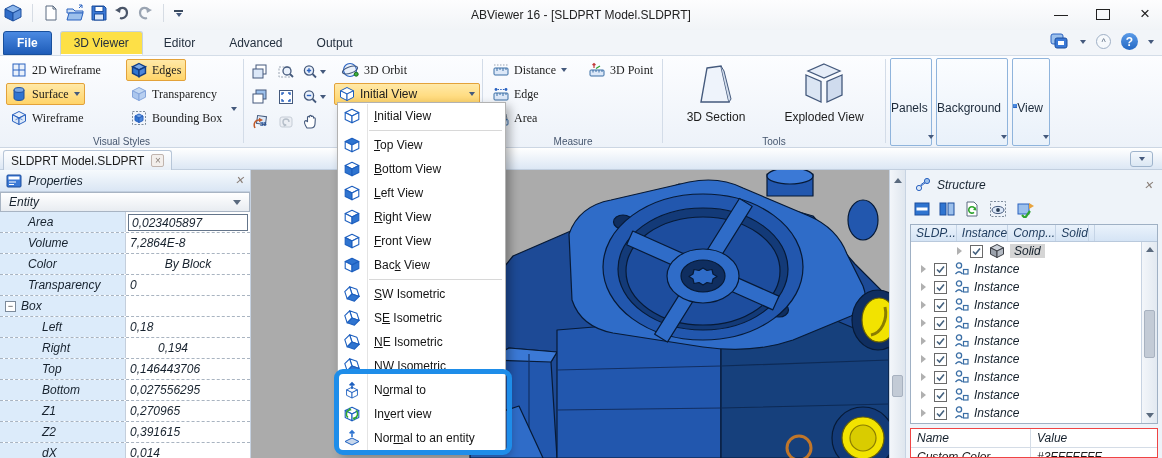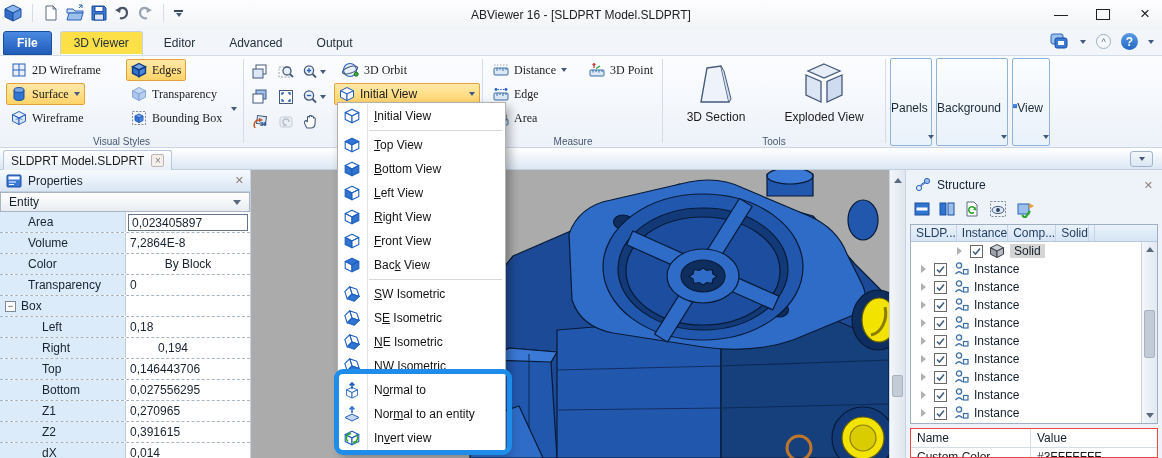--- a/index.html
+++ b/index.html
@@ -50,21 +50,21 @@
   .bigbtn .dd { margin-top:auto; margin-bottom:6px; }
   .stackbtn { position:absolute; top:2px; width:96px; height:74px; display:flex; flex-direction:column; align-items:center; justify-content:flex-start; gap:4px; padding-top:4px; }
 
   
   .doctabs { position:absolute; left:0; top:148px; width:100%; height:22px; background:linear-gradient(#ffffff,#dce7f4); border-bottom:1px solid #c2cfdf; }
   .doc-tab { position:absolute; left:3px; top:2px; height:20px; background:linear-gradient(#fdfeff,#e8eff7); border:1px solid #b7c6d8; border-bottom:none; border-radius:3px 3px 0 0; display:flex; align-items:center; padding:0 7px; gap:7px; }
   .x-box { width:13px; height:13px; border:1px solid #c0b4ae; border-radius:2px; background:#f3efec; color:#8a7f78; font-size:10px; line-height:11px; text-align:center; }
   .tabbar-dd { position:absolute; right:9px; top:3px; width:23px; height:16px; border:1px solid #9fb4cc; border-radius:3px; background:linear-gradient(#f4f8fc,#dbe7f3); display:flex; align-items:center; justify-content:center; }
 
   
-  .main { position:absolute; left:0; top:170px; width:1160px; height:288px; }
+  .main { position:absolute; left:0; top:170px; width:1160px; height:288px;font-style:italic; }
 
   
   .props-panel { position:absolute; left:0; top:0; width:251px; height:288px; background:#fff; border-right:1px solid #c7d3e2; overflow:hidden; }
   .panel-header { height:22px; background:linear-gradient(#f6fafd,#dae6f4); border-bottom:1px solid #c2cfdf; display:flex; align-items:center; padding:0 6px; gap:6px; color:#15222f; }
   .panel-header .ph-close { margin-left:auto; color:#8a7f78; font-size:11px; }
   .combo { height:20px; border:1px solid #a8b4c3; background:linear-gradient(#ffffff,#e8ecf1); display:flex; align-items:center; padding:0 8px; color:#17222e; }
   .combo .chev { margin-left:auto; width:0; height:0; border-left:4px solid transparent; border-right:4px solid transparent; border-top:5px solid #5a6a7e; }
   .prow { display:flex; height:21px; border-bottom:1px dashed #a9b4c1; }
   .prow .plabel { width:126px; background:#dcebfa; display:flex; align-items:center; padding-left:28px; border-right:1px solid #c4cedb; color:#17222e; }
   .prow.sub .plabel { padding-left:42px; }
@@ -1140,57 +1140,57 @@
           <g class="g-recycle">
             <path d="M5 12.5 a4.5 4.5 0 0 1 1.4 -7.7"></path>
             <polygon points="6.6,2.6 8.6,5.2 5.4,6" fill="#2ca52c" stroke="none"></polygon>
             <path d="M13 5.5 a4.5 4.5 0 0 1 -1.4 7.7"></path>
             <polygon points="11.4,15.4 9.4,12.8 12.6,12" fill="#2ca52c" stroke="none"></polygon>
           </g>
         </svg>
         <span class="mi-text"><span>N</span><span class="u">o</span><span>rmal to</span></span>
       </div>
 
+      <div class="mi" data-icon="invert-view">
+        <svg class="mi-icon" viewBox="0 0 18 18">
+          <g class="g-cube">
+            <polygon class="f-top" points="9,2.2 15.8,5.6 9,9 2.2,5.6"></polygon>
+            <polygon class="f-left" points="2.2,5.6 9,9 9,15.8 2.2,12.4"></polygon>
+            <polygon class="f-right" points="15.8,5.6 9,9 9,15.8 15.8,12.4"></polygon>
+          </g>
+          <g class="g-plane">
+            <polygon points="2,12.5 9,9 16,12.5 9,16"></polygon>
+          </g>
+          <path class="g-arrow" d="M9 8 L9 2 M6.6 4.4 L9 2 L11.4 4.4"></path>
+          <g class="g-recycle">
+            <path d="M5 12.5 a4.5 4.5 0 0 1 1.4 -7.7"></path>
+            <polygon points="6.6,2.6 8.6,5.2 5.4,6" fill="#2ca52c" stroke="none"></polygon>
+            <path d="M13 5.5 a4.5 4.5 0 0 1 -1.4 7.7"></path>
+            <polygon points="11.4,15.4 9.4,12.8 12.6,12" fill="#2ca52c" stroke="none"></polygon>
+          </g>
+        </svg>
+        <span class="mi-text"><span>In</span><span class="u">v</span><span>ert view</span></span>
+      </div>
+
       <div class="mi" data-icon="normal-to-entity">
         <svg class="mi-icon" viewBox="0 0 18 18">
           <g class="g-cube">
             <polygon class="f-top" points="9,2.2 15.8,5.6 9,9 2.2,5.6"></polygon>
             <polygon class="f-left" points="2.2,5.6 9,9 9,15.8 2.2,12.4"></polygon>
             <polygon class="f-right" points="15.8,5.6 9,9 9,15.8 15.8,12.4"></polygon>
           </g>
           <g class="g-plane">
             <polygon points="2,12.5 9,9 16,12.5 9,16"></polygon>
           </g>
           <path class="g-arrow" d="M9 8 L9 2 M6.6 4.4 L9 2 L11.4 4.4"></path>
           <g class="g-recycle">
             <path d="M5 12.5 a4.5 4.5 0 0 1 1.4 -7.7"></path>
             <polygon points="6.6,2.6 8.6,5.2 5.4,6" fill="#2ca52c" stroke="none"></polygon>
             <path d="M13 5.5 a4.5 4.5 0 0 1 -1.4 7.7"></path>
             <polygon points="11.4,15.4 9.4,12.8 12.6,12" fill="#2ca52c" stroke="none"></polygon>
           </g>
         </svg>
         <span class="mi-text"><span>Nor</span><span class="u">m</span><span>al to an entity</span></span>
       </div>
-
-      <div class="mi" data-icon="invert-view">
-        <svg class="mi-icon" viewBox="0 0 18 18">
-          <g class="g-cube">
-            <polygon class="f-top" points="9,2.2 15.8,5.6 9,9 2.2,5.6"></polygon>
-            <polygon class="f-left" points="2.2,5.6 9,9 9,15.8 2.2,12.4"></polygon>
-            <polygon class="f-right" points="15.8,5.6 9,9 9,15.8 15.8,12.4"></polygon>
-          </g>
-          <g class="g-plane">
-            <polygon points="2,12.5 9,9 16,12.5 9,16"></polygon>
-          </g>
-          <path class="g-arrow" d="M9 8 L9 2 M6.6 4.4 L9 2 L11.4 4.4"></path>
-          <g class="g-recycle">
-            <path d="M5 12.5 a4.5 4.5 0 0 1 1.4 -7.7"></path>
-            <polygon points="6.6,2.6 8.6,5.2 5.4,6" fill="#2ca52c" stroke="none"></polygon>
-            <path d="M13 5.5 a4.5 4.5 0 0 1 -1.4 7.7"></path>
-            <polygon points="11.4,15.4 9.4,12.8 12.6,12" fill="#2ca52c" stroke="none"></polygon>
-          </g>
-        </svg>
-        <span class="mi-text"><span>In</span><span class="u">v</span><span>ert view</span></span>
-      </div>
     </div>
   <div class="callout"></div>
 
 </div>
 
 </body></html>

